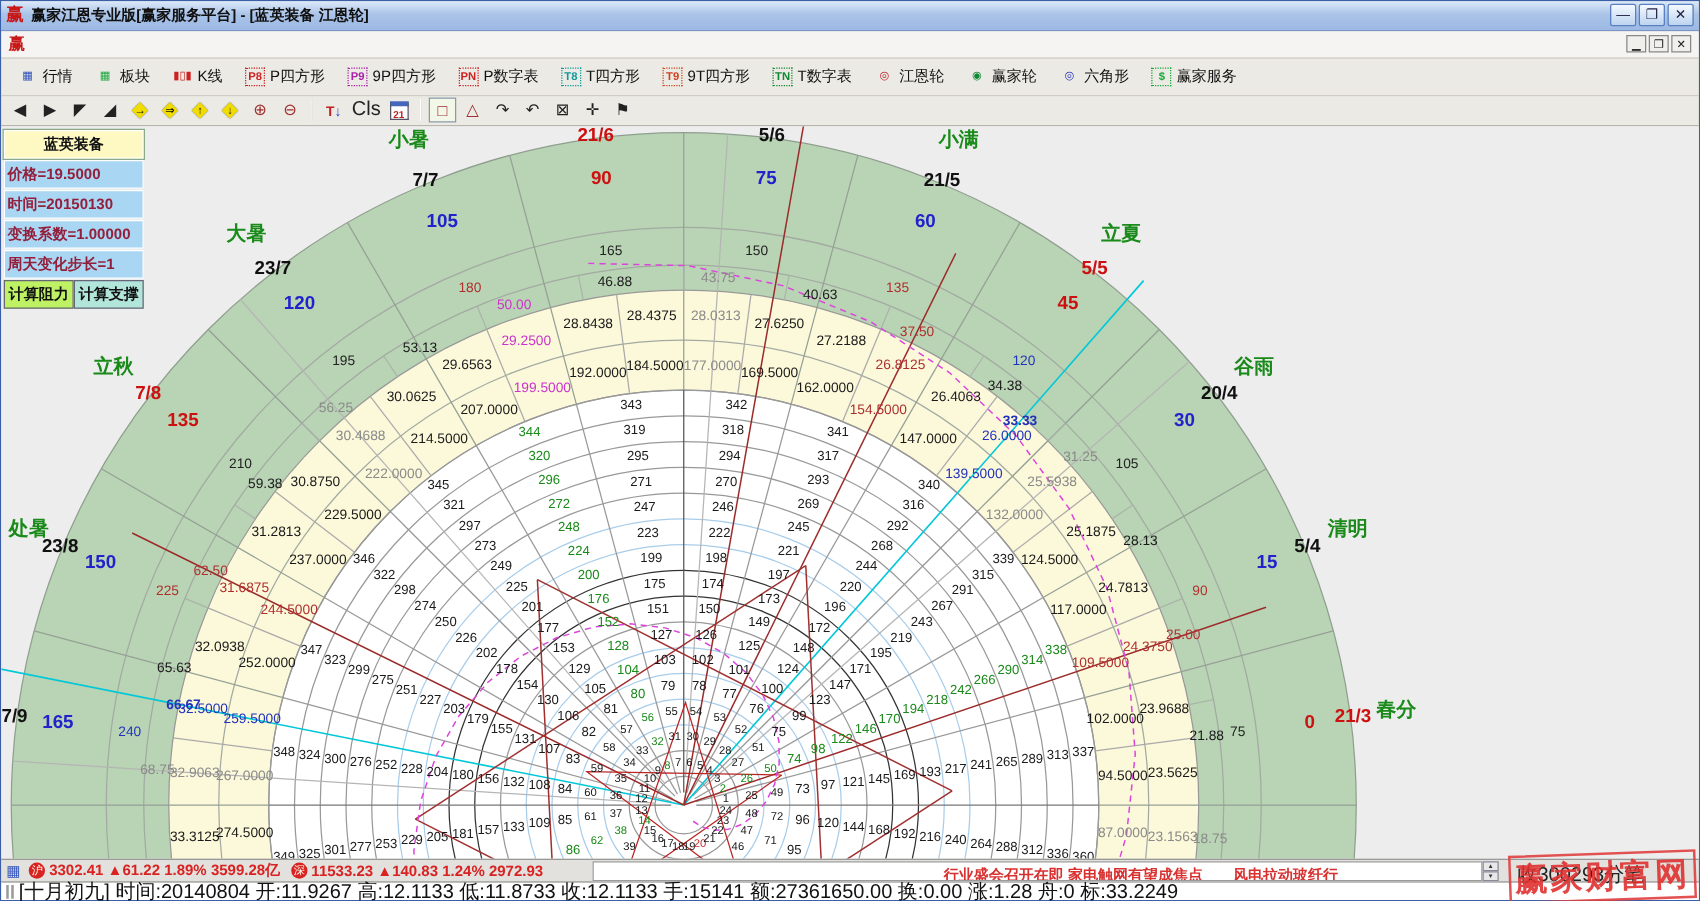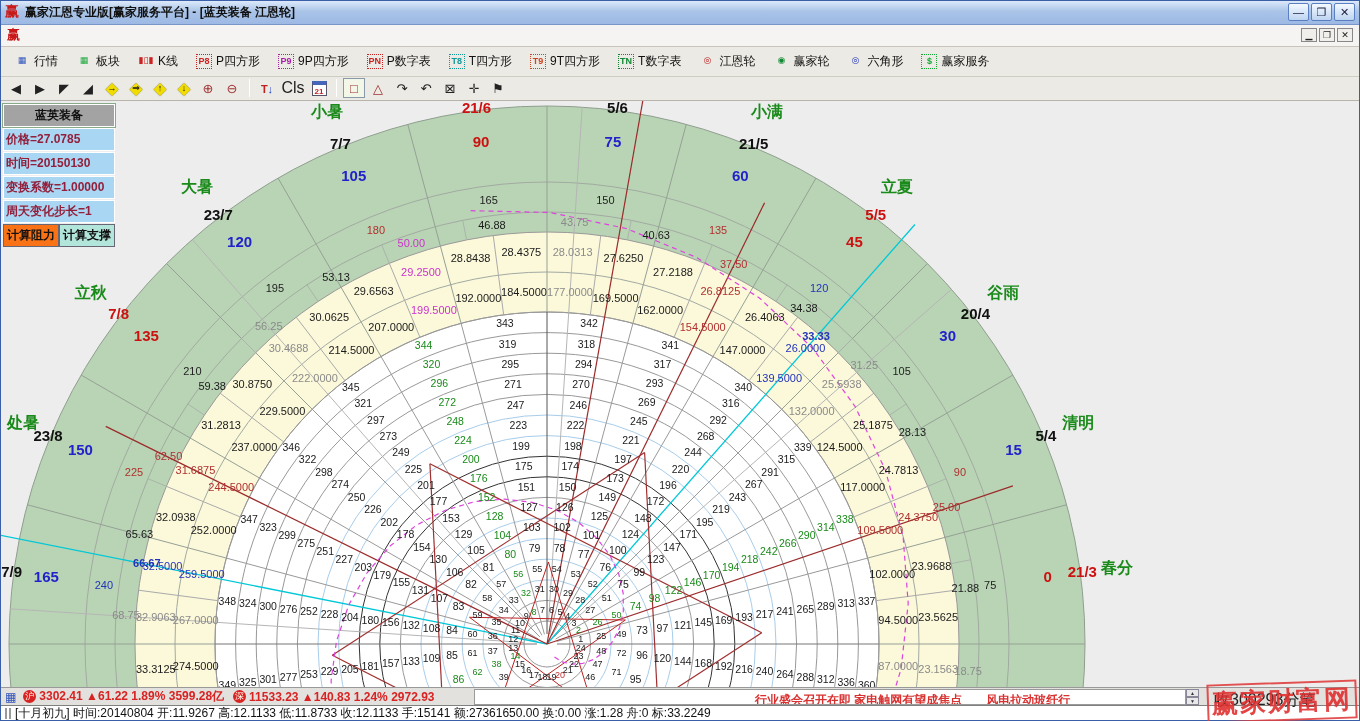--- a/index.html
+++ b/index.html
@@ -29,38 +29,38 @@
   .dmdbg { color:#f0dc00; font-size:17px; position:absolute; text-shadow:0 0 1px #555; }
   .dmdarrow { position:relative; font-size:9px; font-weight:bold; color:#111; z-index:1; }
   .glyph-red { color:#a03030; }
   .cal { width:15px; height:15px; border:1px solid #556; background:#fff; font-size:8px; font-weight:bold; color:#c02020; text-align:center; line-height:13px; border-top:4px solid #4466bb; }
   .sorticon b { color:#c02020; font-size:11px; } .sorticon i { color:#2244cc; font-style:normal; font-size:11px; }
   
   .main { position:relative; height:588px; background:#ededed; overflow:hidden; }
   .wheel-svg { position:absolute; left:0; top:0; }
   
   .panel { position:absolute; left:2px; top:3px; width:112px; z-index:5; font-size:12px; }
-  .panel-title { background:#a3a3a3; border:1px solid #ffffff; outline:1px solid #8a8; text-align:center; font-weight:bold; color:#111; padding:2px 0; }
+  .panel-title { background:#fef9c3; border:1px solid #ffffff; outline:1px solid #8a8; text-align:center; font-weight:bold; color:#111; padding:2px 0; }
   .panel-row { background:#a9d6f2; border:1px solid #fff; color:#92203c; font-weight:bold; padding:2px 2px; margin-top:1px; white-space:nowrap; overflow:hidden; }
   .panel-btns { display:flex; margin-top:1px; }
-  .panel-btn { flex:1; text-align:center; padding:2px 0; border:1px solid #667; background:#f97316; color:#111; font-weight:bold; }
+  .panel-btn { flex:1; text-align:center; padding:2px 0; border:1px solid #667; background:#bef264; color:#111; font-weight:bold; }
   .panel-btn.alt { background:#b2e6da; }
   
   .ticker { height:18px; background:#e2e1de; border-top:1px solid #999; display:flex; align-items:center; font-size:12px; position:relative; }
   .ticker .gridicon { color:#3355bb; font-size:12px; margin:0 4px; }
   .mkt-icon { display:inline-block; width:13px; height:13px; border-radius:50%; background:#d92222; color:#ffe; font-size:9px; line-height:13px; text-align:center; margin:0 3px; }
   .mkt-text { color:#d92222; font-weight:bold; margin-right:6px; white-space:nowrap; }
   .news-box { position:absolute; left:473px; top:1px; width:712px; height:16px; background:#fff; border:1px solid #9a9a9a; overflow:hidden;font-weight:bold; }
   .news-text { color:#d93030; font-size:12px; line-height:20px; white-space:nowrap; padding-left:280px; }
   .spinner { position:absolute; left:1185px; top:1px; width:13px; height:16px; display:flex; flex-direction:column; }
   .spinner span { flex:1; border:1px solid #889; background:#e8e8e8; font-size:5px; line-height:6px; text-align:center; color:#334; }
   .fenbitab { position:absolute; left:1213px; top:2px; font-size:16px; color:#222; white-space:nowrap; }
   .watermark { position:absolute; right:2px; top:-6px; z-index:8; border:2px solid #e04040; padding:0 3px; color:#e03030; font-weight:bold; font-size:26px; letter-spacing:2px; transform:rotate(-2deg); background:rgba(255,255,255,0.0); font-family:"DejaVu Serif","Liberation Serif",serif; opacity:.9; }
   
-  .statusbar { height:15px; background:#ffffff; border-top:1px solid #808080; display:flex; align-items:center; font-size:12px; color:#111; }
+  .statusbar { height:15px; background:#ffffff; border-top:1px solid #808080; display:flex; align-items:center; font-size:16px; color:#111; }
   .grip { width:6px; height:11px; border-left:2px solid #999; border-right:2px solid #999; margin:0 4px; }
   .status-text { white-space:nowrap; }
 </style>
 </head>
 <body>
 
 <div class="win">
 
   <div class="titlebar">
     <span class="title-icon">赢</span>
@@ -634,21 +634,21 @@
           <text x="89.82182933253972" y="192.96217831998575" fill="#1a8a1a" font-size="16" text-anchor="middle" dominant-baseline="middle" font-family="&quot;Liberation Sans&quot;,&quot;DejaVu Sans&quot;,sans-serif" font-weight="bold">立秋</text>
           <text x="79.44083608180017" y="349.7448666556296" fill="#2222cc" font-size="15" text-anchor="middle" dominant-baseline="middle" font-family="&quot;Liberation Sans&quot;,&quot;DejaVu Sans&quot;,sans-serif" font-weight="bold">150</text>
           <text x="47.10505244390515" y="336.3509465228515" fill="#111" font-size="15" text-anchor="middle" dominant-baseline="middle" font-family="&quot;Liberation Sans&quot;,&quot;DejaVu Sans&quot;,sans-serif" font-weight="bold">23/8</text>
           <text x="22" y="322.95702639007334" fill="#1a8a1a" font-size="16" text-anchor="middle" dominant-baseline="middle" font-family="&quot;Liberation Sans&quot;,&quot;DejaVu Sans&quot;,sans-serif" font-weight="bold">处暑</text>
           <text x="45.32034500622575" y="477.08427292887393" fill="#2222cc" font-size="15" text-anchor="middle" dominant-baseline="middle" font-family="&quot;Liberation Sans&quot;,&quot;DejaVu Sans&quot;,sans-serif" font-weight="bold">165</text>
           <text x="10.619774858142364" y="472.51585620117214" fill="#111" font-size="15" text-anchor="middle" dominant-baseline="middle" font-family="&quot;Liberation Sans&quot;,&quot;DejaVu Sans&quot;,sans-serif" font-weight="bold">7/9</text>
         </g>
       </svg>
     <div class="panel">
       <div class="panel-title">蓝英装备</div>
-      <div class="panel-row">价格=27.0785</div>
+      <div class="panel-row">价格=19.5000</div>
       <div class="panel-row">时间=20150130</div>
       <div class="panel-row">变换系数=1.00000</div>
       <div class="panel-row">周天变化步长=1</div>
       <div class="panel-btns">
         <span class="panel-btn">计算阻力</span>
         <span class="panel-btn alt">计算支撑</span>
       </div>
     </div>
   </div>
 

